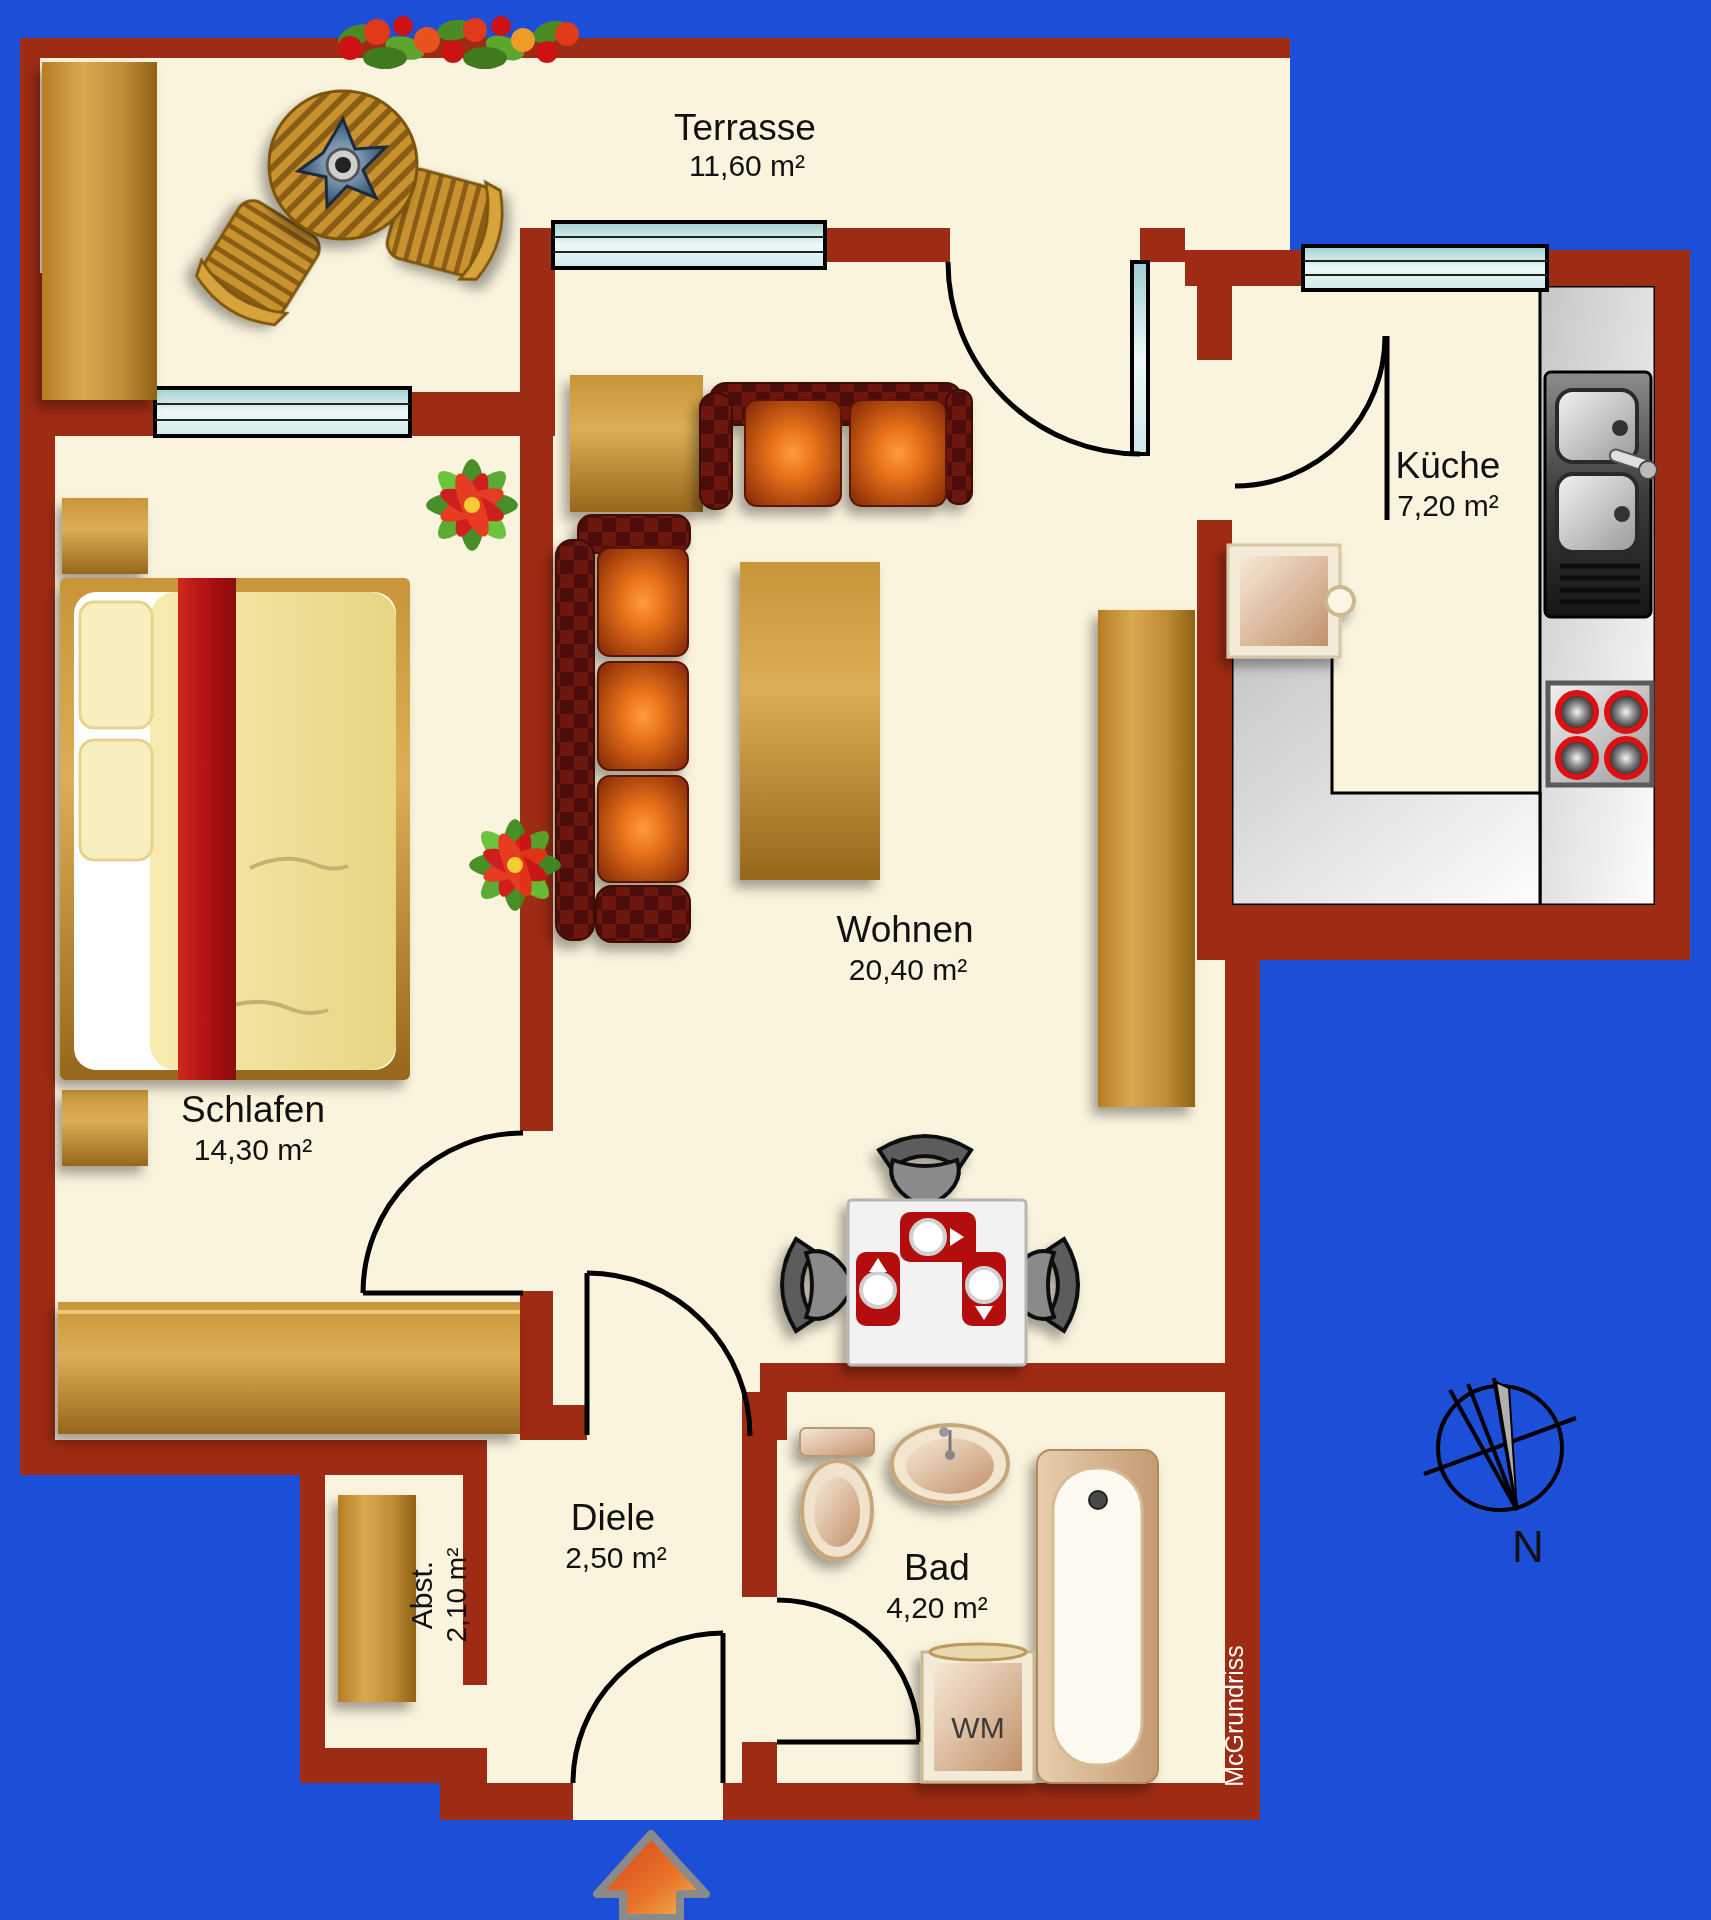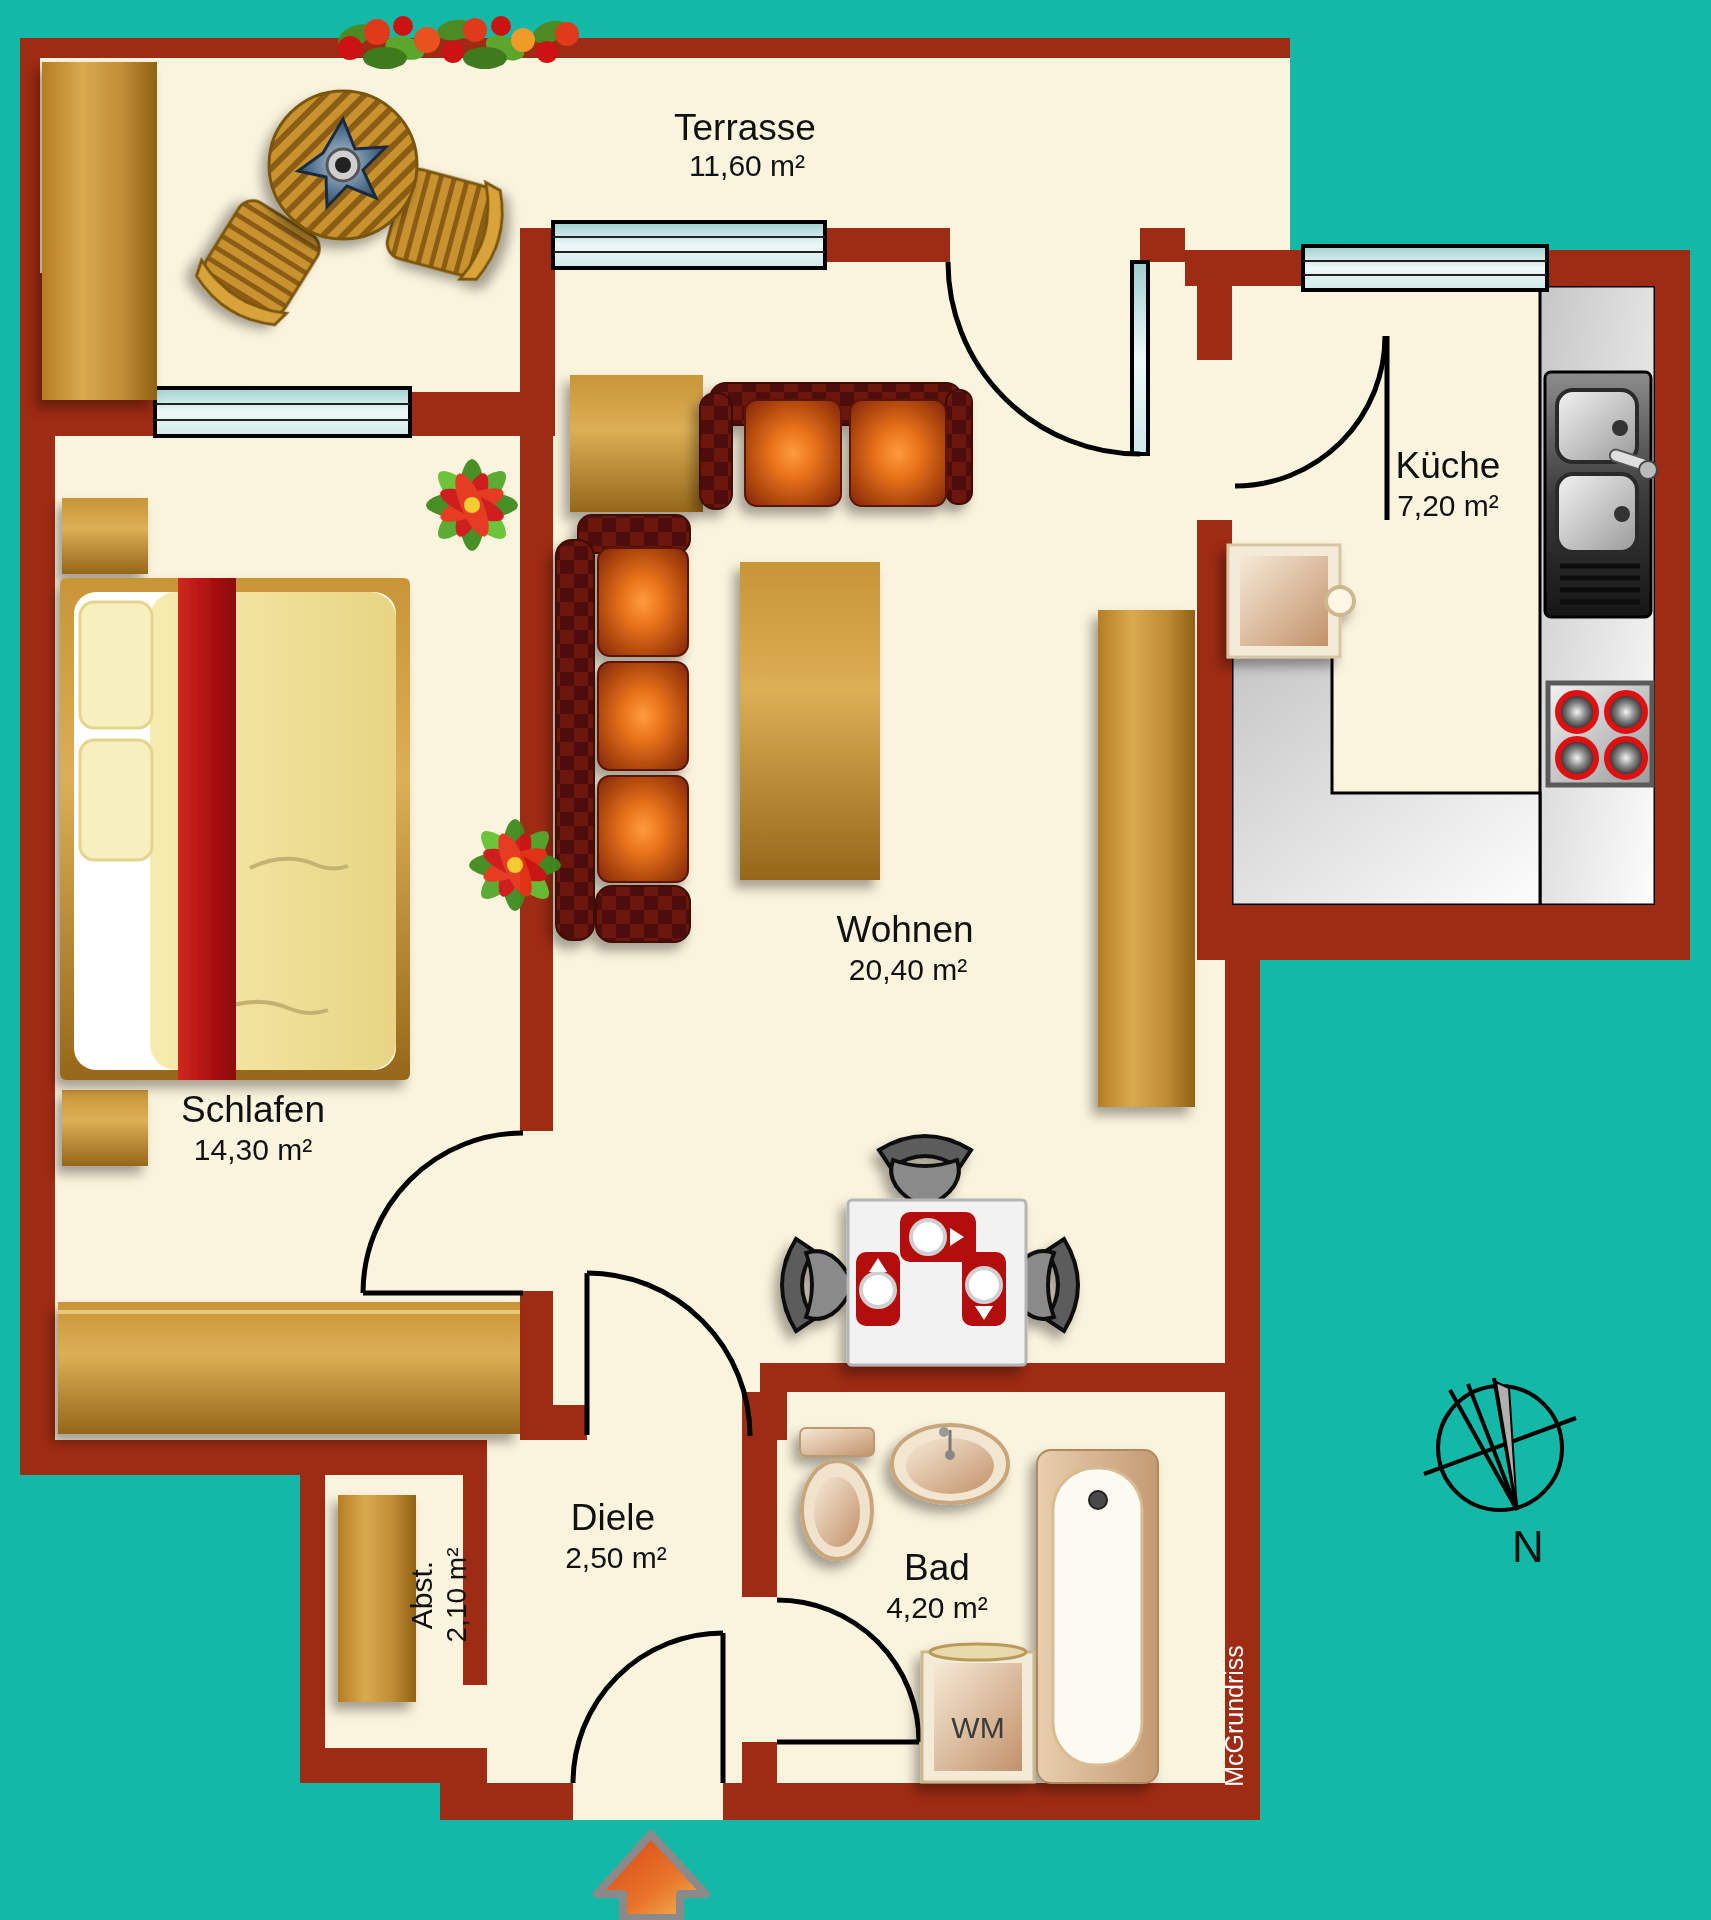--- a/index.html
+++ b/index.html
@@ -1,16 +1,16 @@
 <!DOCTYPE html>
 <html><head>
 <meta charset="utf-8">
 <style>
   html,body{margin:0;padding:0;background:#ffffff;}
-  .stage{position:relative;width:1711px;height:1920px;background:#14b8a6;
+  .stage{position:relative;width:1711px;height:1920px;background:#1d4ed8;
          font-family:"Liberation Sans", sans-serif;}
   svg{display:block}
   text{font-family:"Liberation Sans", sans-serif; fill:#111111;}
   .room-name{font-size:37px;}
   .room-area{font-size:30px;}
   .small-name{font-size:30px;}
   .small-area{font-size:28px;}
   .wm-label{font-size:30px; fill:#3a3a3a;}
   .north-label{font-size:44px;}
   .watermark{font-size:25px; fill:#ffffff;}

